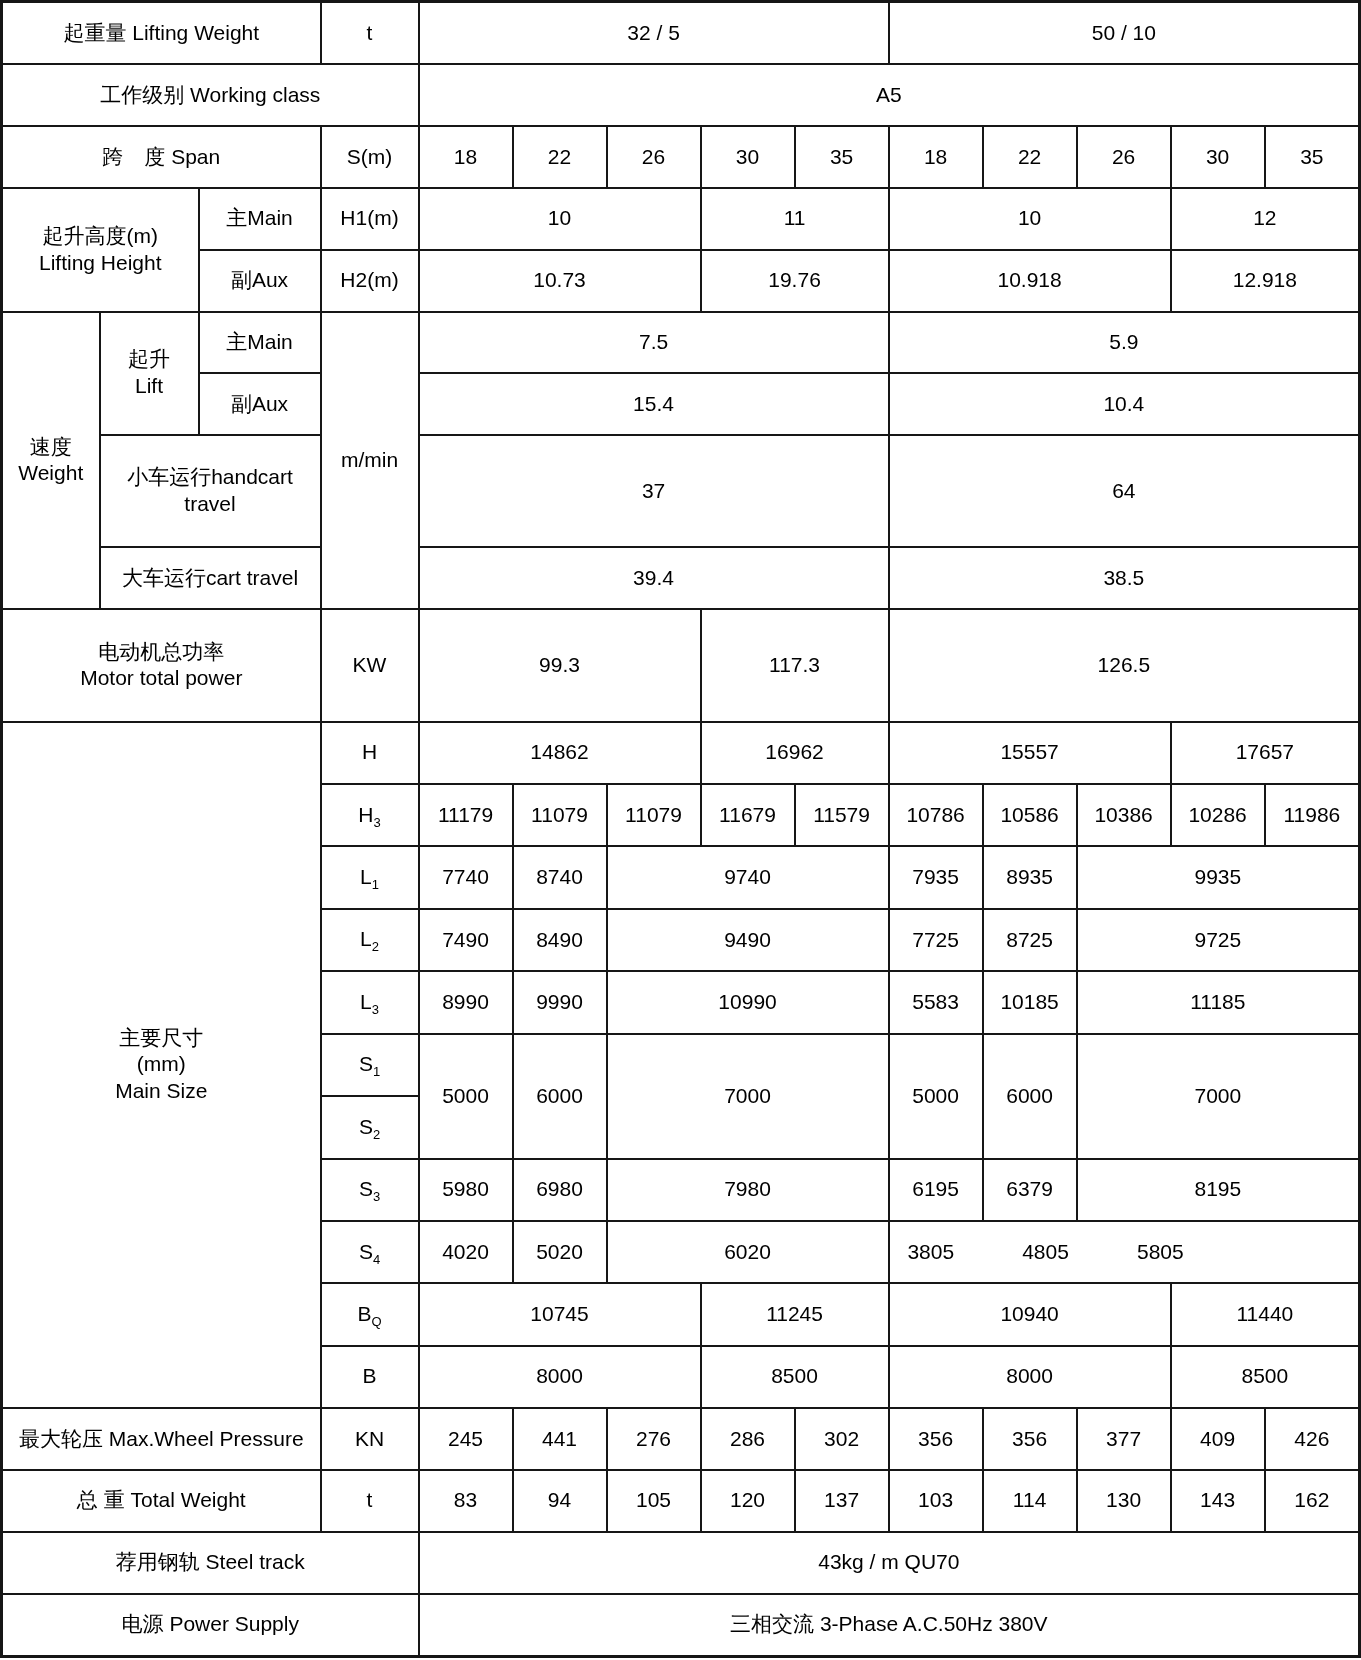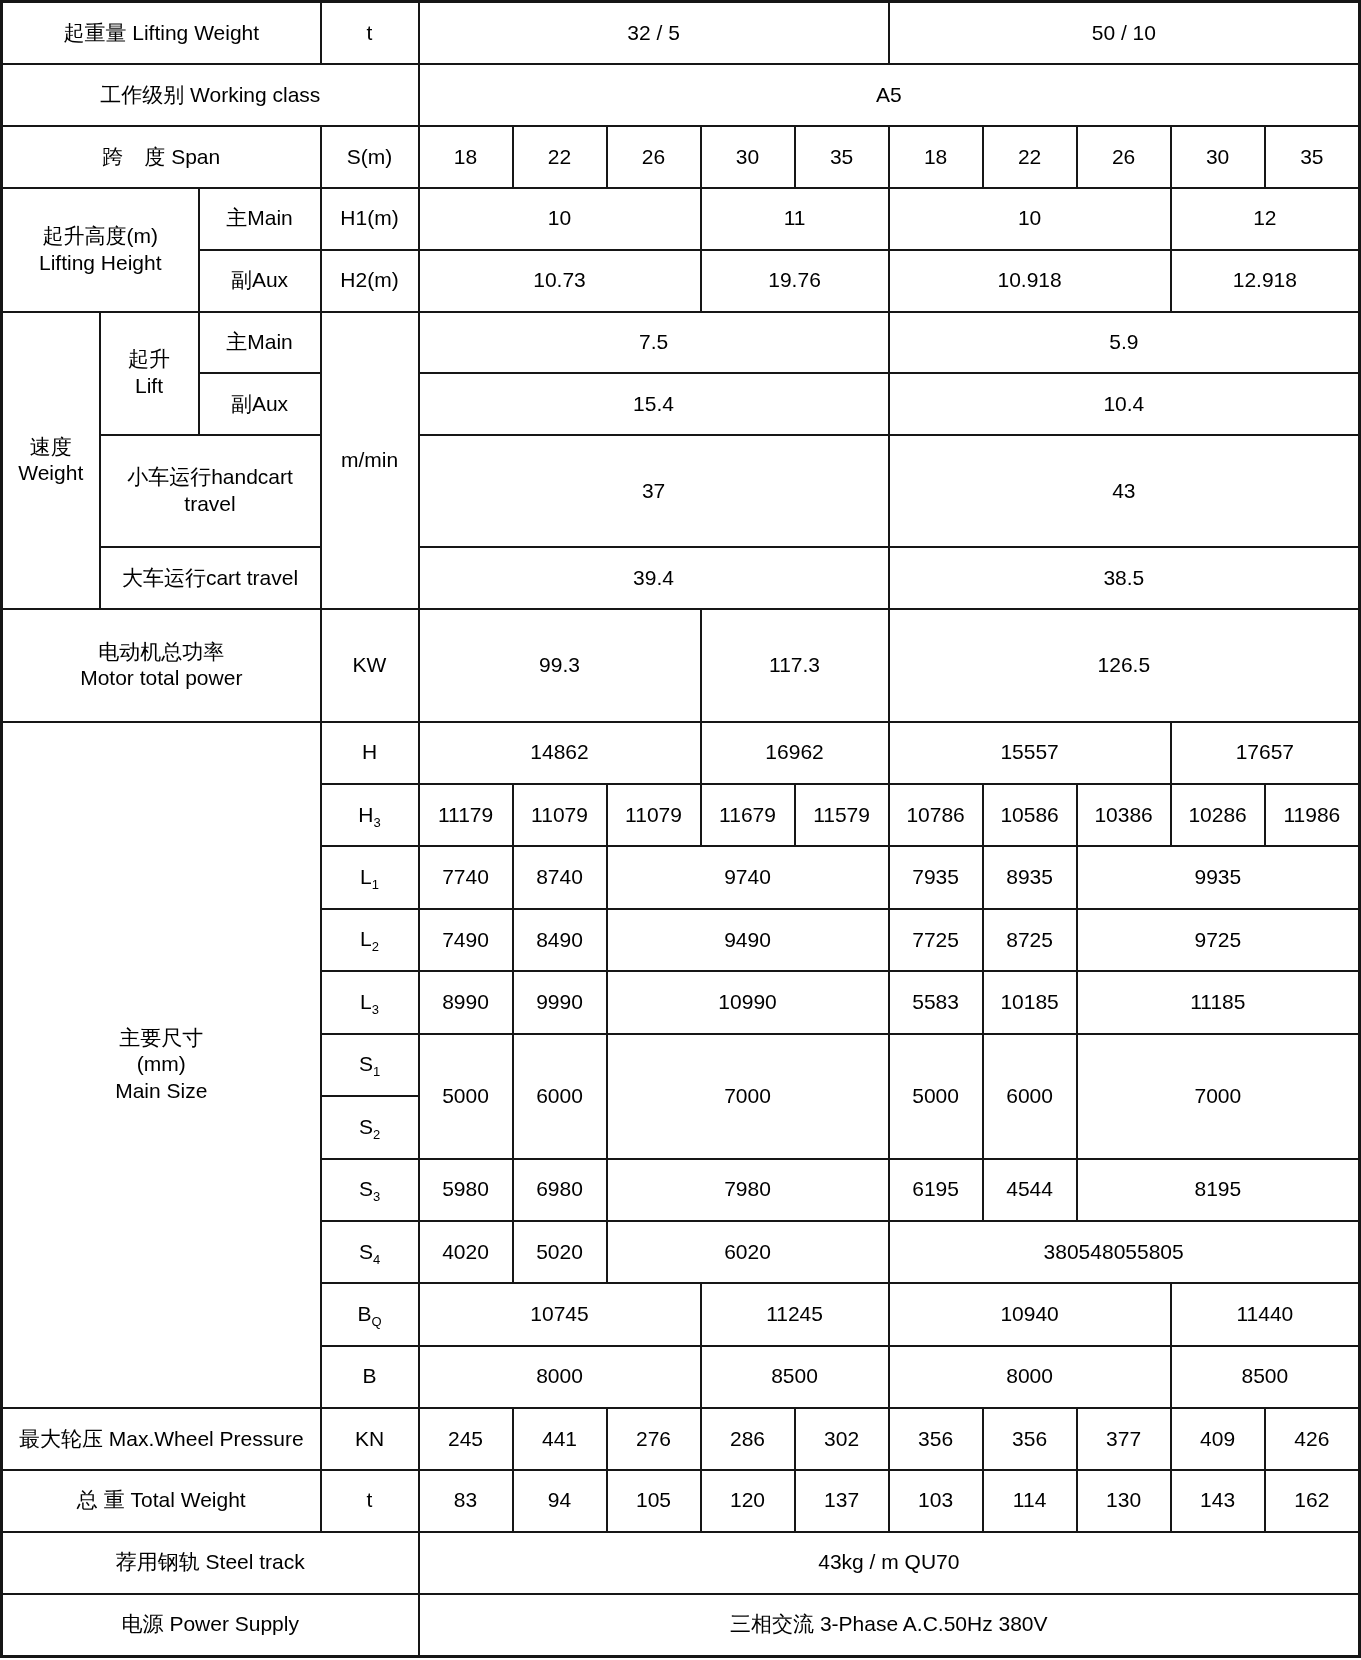--- a/index.html
+++ b/index.html
@@ -14,21 +14,21 @@
   table.spec td{
     border:2px solid #161616;
     text-align:center;vertical-align:middle;
     padding:2px 4px;line-height:1.28;
     overflow:hidden;
     background:#ffffff;
   }
   td.lab{padding:2px 6px;}
   sub.ss{font-size:13px;line-height:1;}
   .two-line{display:block;}
-  .triple{display:flex;justify-content:flex-end;width:60%;margin-left:3%;}
+  .triple{display:flex;justify-content:space-between;width:60%;margin-left:3%;}
 </style>
 </head>
 <body>
 
 <div class="sheet">
 <table class="spec">
   <colgroup>
     <col style="width:98px">
         <col style="width:99px">
         <col style="width:122px">
@@ -109,21 +109,21 @@
     <td colspan="5">5.9</td>
   </tr>
   <tr>
     <td>副Aux</td>
     <td colspan="5">15.4</td>
     <td colspan="5">10.4</td>
   </tr>
   <tr>
     <td class="lab" colspan="2">小车运行handcart travel</td>
     <td colspan="5">37</td>
-    <td colspan="5">43</td>
+    <td colspan="5">64</td>
   </tr>
   <tr>
     <td class="lab" colspan="2">大车运行cart travel</td>
     <td colspan="5">39.4</td>
     <td colspan="5">38.5</td>
   </tr>
 
   <tr>
     <td class="lab" colspan="3">
       <span class="two-line">电动机总功率</span>
@@ -198,21 +198,21 @@
   </tr>
   <tr>
     <td><span>S</span><sub class="ss">2</sub></td>
   </tr>
   <tr>
     <td><span>S</span><sub class="ss">3</sub></td>
     <td>5980</td>
     <td>6980</td>
     <td colspan="3">7980</td>
     <td>6195</td>
-    <td>4544</td>
+    <td>6379</td>
     <td colspan="3">8195</td>
   </tr>
   <tr>
     <td><span>S</span><sub class="ss">4</sub></td>
     <td>4020</td>
     <td>5020</td>
     <td colspan="3">6020</td>
     <td colspan="5">
       <div class="triple">
         <span>3805</span>

